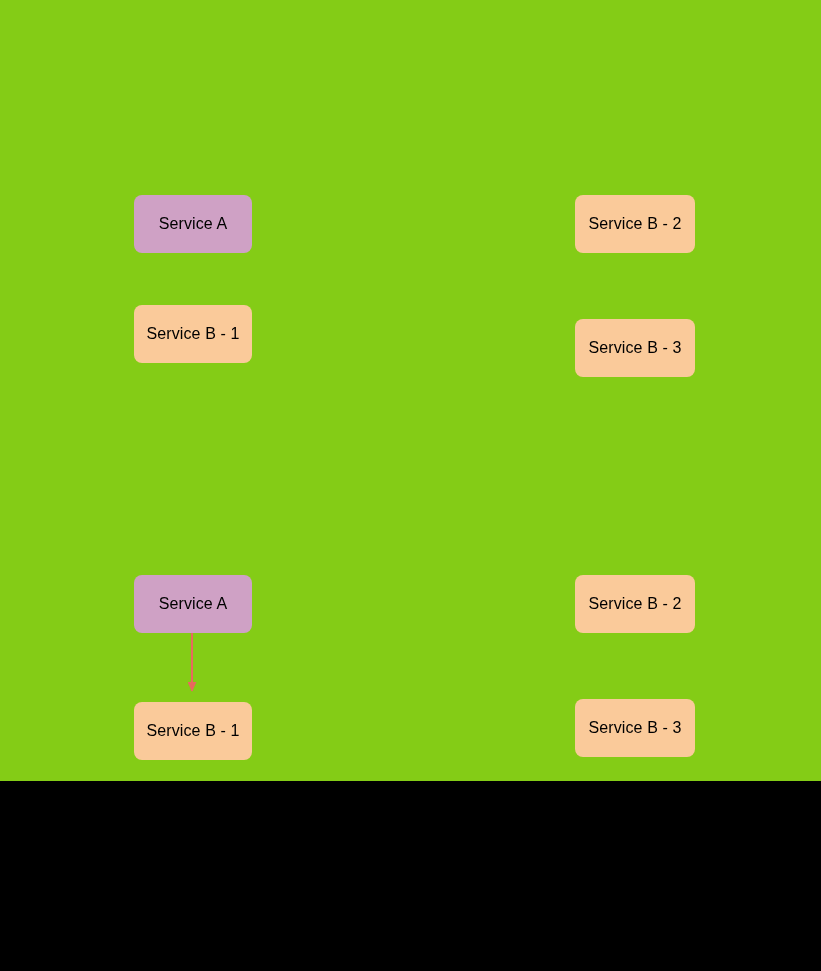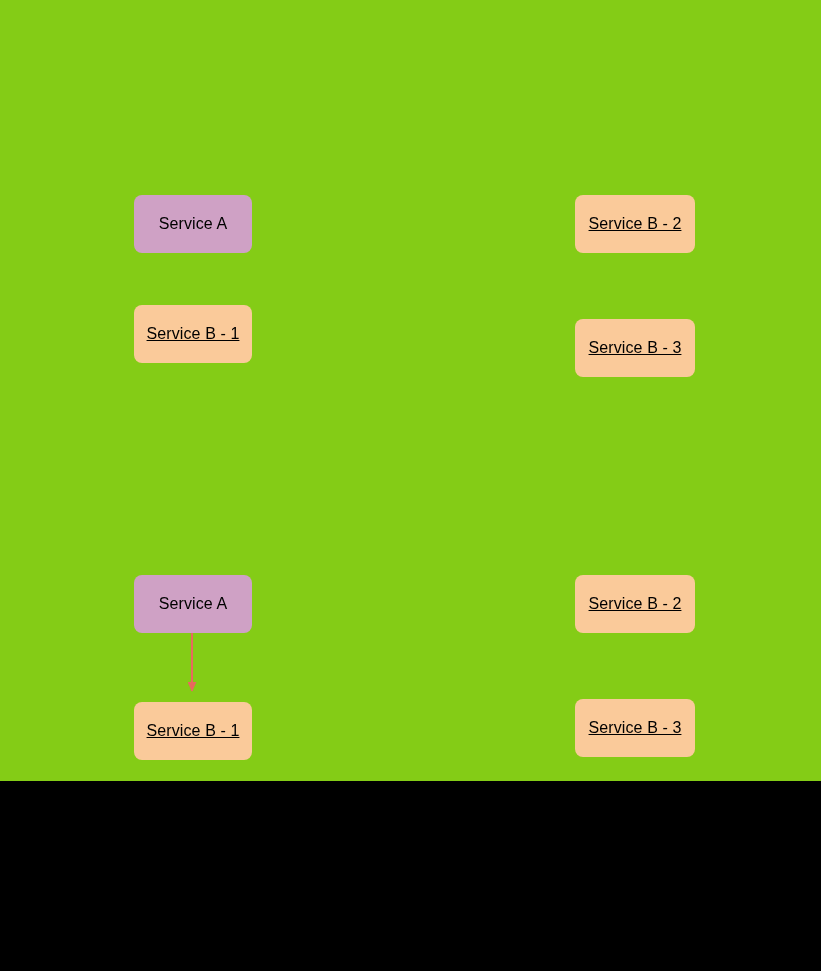--- a/index.html
+++ b/index.html
@@ -26,21 +26,21 @@
     border-radius: 8px;
     color: #000000;
     font-size: 16px;
     line-height: 1;
     letter-spacing: 0.1px;
     white-space: nowrap;
     text-align: center;
     user-select: none;
   }
   .node.purple { background: #CFA1C5; }
-  .node.orange { background: #FACA9A; text-decoration: underline; }
+  .node.orange { background: #FACA9A; }
 
   .edge-layer {
     position: absolute;
     left: 0;
     top: 0;
     width: 821px;
     height: 971px;
     overflow: visible;
     pointer-events: none;
   }

